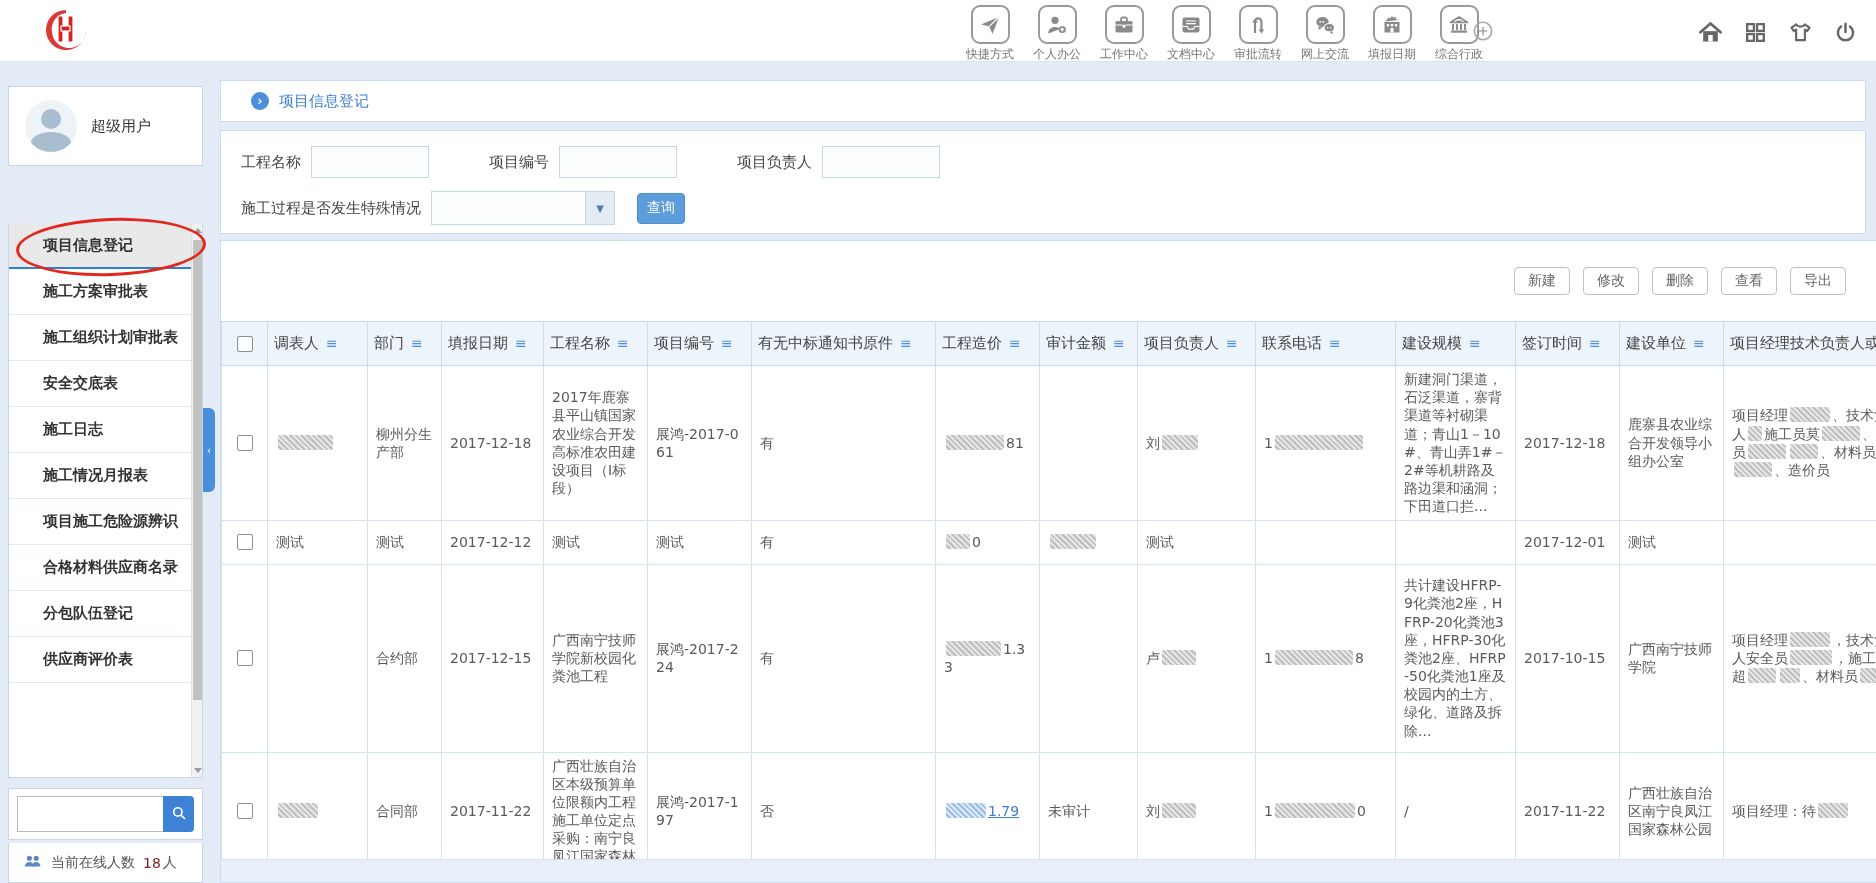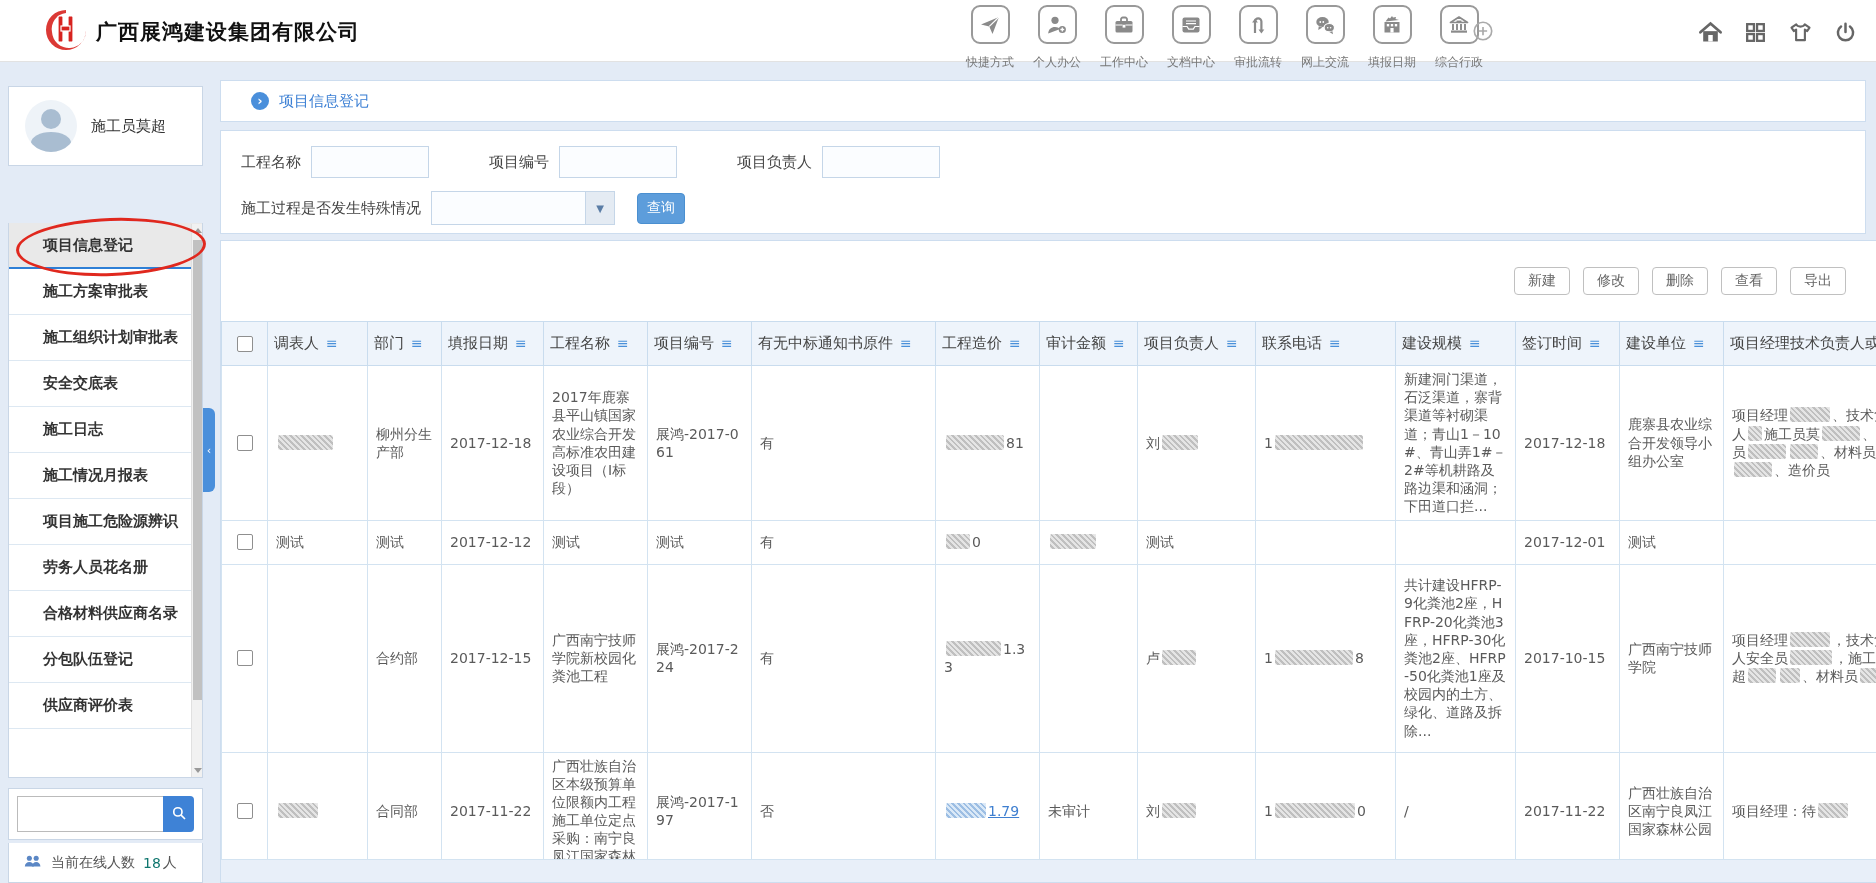--- a/index.html
+++ b/index.html
@@ -5,21 +5,21 @@
   * { margin:0; padding:0; box-sizing:border-box; }
   html,body { width:1876px; height:883px; font-family:"DejaVu Sans","Liberation Sans",sans-serif; background:#e3ebf6; overflow:hidden; }
 
   
   .topbar { position:relative; width:1876px; height:62px; background:#fff; border-bottom:1px solid #e2e2e2; }
   .logo { position:absolute; left:44px; top:8px; display:flex; align-items:center; gap:8px; }
   .company { font-size:21px; font-weight:bold; color:#111; letter-spacing:1px; }
   .topnav { position:absolute; left:962px; top:5px; display:flex; gap:11px; }
   .nav-item { width:56px; display:flex; flex-direction:column; align-items:center; cursor:pointer; }
   .icon-box { width:39px; height:39px; border:2px solid #999; border-radius:9px; display:flex; align-items:center; justify-content:center; background:#fff; }
-  .nav-label { font-size:12px; color:#777; margin-top:10px; white-space:nowrap; }
+  .nav-label { font-size:12px; color:#777; margin-top:2px; white-space:nowrap; }
   .plus-circle { position:absolute; left:1472px; top:20px; }
   .right-icons { position:absolute; right:18px; top:19px; display:flex; gap:19px; align-items:center; }
   .right-icons span { cursor:pointer; display:inline-flex; }
 
   
   .page { position:relative; width:1876px; height:821px; }
 
   
   .sidebar { position:absolute; left:8px; top:0; width:195px; height:821px; }
   .user-card { position:absolute; left:0; top:24px; width:195px; height:80px; background:#fff; border:1px solid #c9d6e6; display:flex; align-items:center; gap:14px; padding-left:16px; }
@@ -35,21 +35,21 @@
   .scroll-thumb { position:absolute; left:1px; top:16px; width:9px; height:460px; background:#c1c1c1; cursor:pointer; }
   .scroll-up, .scroll-down { position:absolute; left:2px; width:0; height:0; cursor:pointer; }
   .scroll-up { top:4px; border-left:4px solid transparent; border-right:4px solid transparent; border-bottom:5px solid #999; }
   .scroll-down { bottom:4px; border-left:4px solid transparent; border-right:4px solid transparent; border-top:5px solid #999; }
   .red-ellipse { position:absolute; left:8px; top:156px; width:190px; height:58px; border:3px solid #e0281e; border-radius:50%; transform:rotate(-2deg); pointer-events:none; z-index:6; }
   .collapse-tab { position:absolute; left:203px; top:346px; width:12px; height:84px; background:#4a8fdb; border-radius:0 6px 6px 0; color:#fff; font-size:11px; display:flex; align-items:center; justify-content:center; cursor:pointer; }
   .search-card { position:absolute; left:0; top:726px; width:195px; height:52px; background:#fff; border:1px solid #c9d6e6; display:flex; align-items:center; padding:0 8px; }
   .side-search-input { width:146px; height:36px; border:1px solid #bbb; border-right:none; background:#fff; outline:none; font-size:14px; padding:0 6px; }
   .side-search-btn { width:36px; height:36px; background:#3e82d6; border:none; border-radius:0 4px 4px 0; cursor:pointer; display:flex; align-items:center; justify-content:center; }
   .online-card { position:absolute; left:0; top:781px; width:195px; height:40px; background:#fff; border:1px solid #c9d6e6; border-top:none; display:flex; align-items:center; gap:8px; padding-left:14px; font-size:14px; color:#555; }
-  .online-count { color:#0f766e; }
+  .online-count { color:#7f1d1d; }
 
   
   .main { position:absolute; left:220px; top:0; width:1656px; height:821px; }
   .panel { background:#fff; border:1px solid #cdddef; }
   .breadcrumb { position:absolute; left:0; top:18px; width:1646px; height:42px; display:flex; align-items:center; gap:10px; padding-left:30px; }
   .bc-dot { width:18px; height:18px; border-radius:50%; background:#4a8fdb; color:#fff; font-size:12px; font-weight:bold; display:flex; align-items:center; justify-content:center; }
   .bc-title { font-size:15px; color:#3b7fd4; }
   .filter-panel { position:absolute; left:0; top:68px; width:1646px; height:104px; padding:14px 0 0 20px; }
   .f-row { display:flex; align-items:center; height:34px; margin-bottom:12px; }
   .f-label { font-size:15px; color:#444; margin-right:10px; white-space:nowrap; }
@@ -80,21 +80,20 @@
 <div class="topbar">
   <div class="logo">
     <span>
       <svg width="44" height="44" viewBox="0 0 44 44">
         <path d="M22 2 A20 20 0 1 0 42 22 A17 17 0 0 1 8 24 A16 16 0 0 1 22 5 Z" fill="#d7231f" opacity="0.9"></path>
         <rect x="14" y="8" width="5" height="26" rx="1" fill="#d7231f" stroke="#fff" stroke-width="1.2"></rect>
         <rect x="24" y="8" width="5" height="26" rx="1" fill="#d7231f" stroke="#fff" stroke-width="1.2"></rect>
         <rect x="17" y="18" width="9" height="5" fill="#d7231f" stroke="#fff" stroke-width="1.2"></rect>
       </svg>
     </span>
-    <span class="company">广西展鸿建设集团有限公司</span>
   </div>
   <div class="topnav">
       <div class="nav-item">
         <div class="icon-box">
           <svg width="24" height="24" viewBox="0 0 24 24">
             <path d="M3 11.5 21 4l-6.5 17-3.2-7.6z" fill="#8a8a8a"></path>
             <path d="M11.3 13.4 21 4" stroke="#fff" stroke-width="1.2"></path>
           </svg>
         </div>
         <span class="nav-label">快捷方式</span>
@@ -220,31 +219,30 @@
 </div>
 
 <div class="page">
 
   <div class="sidebar">
     <div class="user-card">
       <div class="avatar">
           <div class="head"></div>
           <div class="body"></div>
         </div>
-      <span class="user-name">施工员莫超</span>
+      <span class="user-name">超级用户</span>
     </div>
     <ul class="menu">
         <li class="selected">项目信息登记</li>
         <li>施工方案审批表</li>
         <li>施工组织计划审批表</li>
         <li>安全交底表</li>
         <li>施工日志</li>
         <li>施工情况月报表</li>
         <li>项目施工危险源辨识</li>
-        <li>劳务人员花名册</li>
         <li>合格材料供应商名录</li>
         <li>分包队伍登记</li>
         <li>供应商评价表</li>
       </ul>
     <div class="scroll-track">
       <div class="scroll-up"></div>
       <div class="scroll-thumb"></div>
       <div class="scroll-down"></div>
     </div>
     <div class="red-ellipse"></div>

